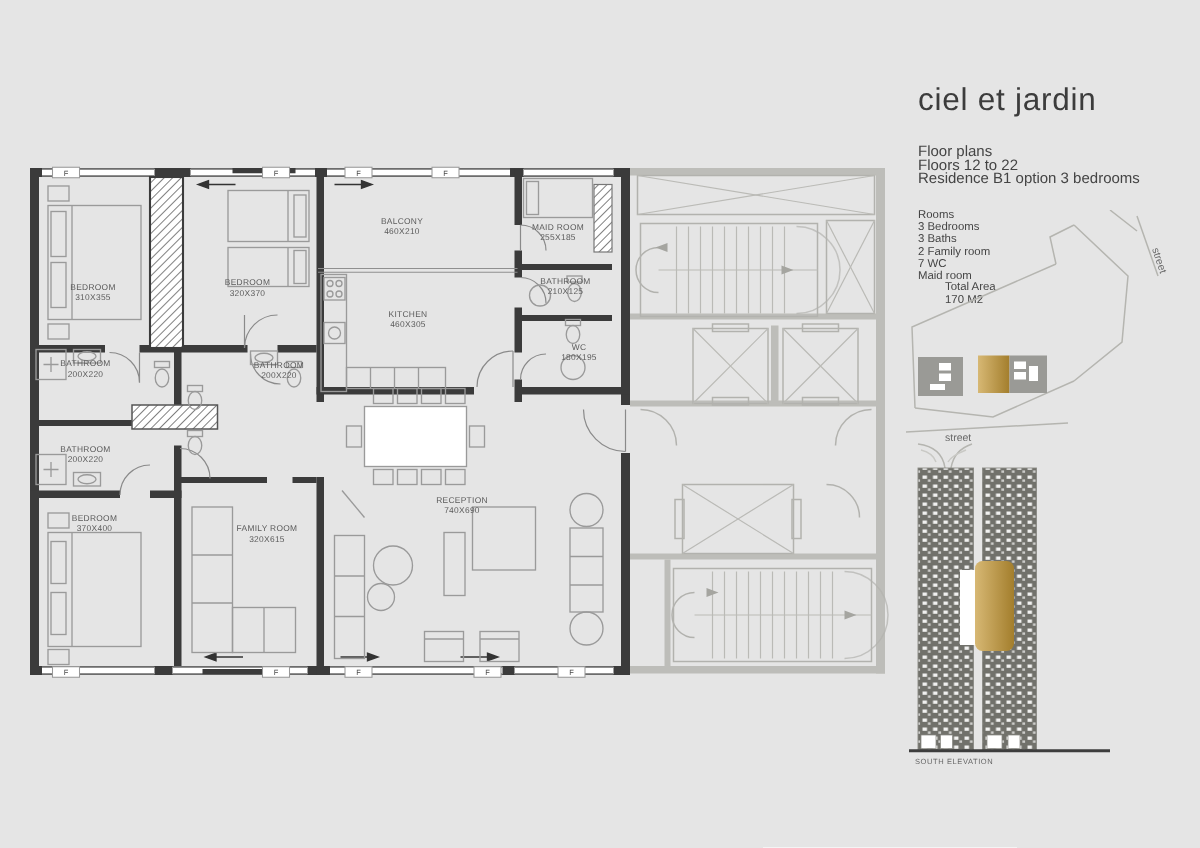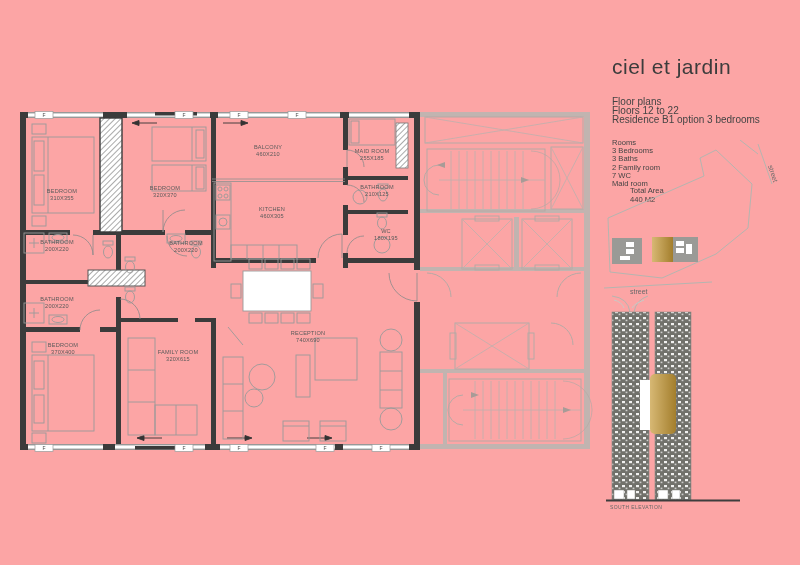--- a/index.html
+++ b/index.html
@@ -1,16 +1,16 @@
 <!DOCTYPE html>
 <html><head>
 <meta charset="utf-8">
 <style>
   html,body{margin:0;padding:0;background:#fff}
-  .page{position:relative;width:800px;height:565px;background:#fca5a5;font-family:"Liberation Sans",sans-serif;overflow:hidden}
+  .page{position:relative;width:800px;height:565px;background:#e5e5e5;font-family:"Liberation Sans",sans-serif;overflow:hidden}
   svg{position:absolute}
   svg text{font-family:"Liberation Sans",sans-serif}
   .plan-svg{left:15px;top:105px}
   .site-svg{left:600px;top:140px}
   .elev-svg{left:600px;top:298px}
   .w{fill:#3b3b3b}
   .rl{font-size:5.6px;fill:#5a5a5a;letter-spacing:.2px;text-anchor:middle}
   .fl{font-size:5px;fill:#4a4a4a;text-anchor:middle}
   .fur{fill:none;stroke:#9a9a9a;stroke-width:.9}
   .furf{fill:#fff;stroke:#9a9a9a;stroke-width:.9}
@@ -410,21 +410,21 @@
     <div class="rooms">
       <div>Rooms</div>
       <div>3 Bedrooms</div>
       <div>3 Baths</div>
       <div>2 Family room</div>
       <div>7 WC</div>
       <div>Maid room</div>
     </div>
     <div class="total">
       <div>Total Area</div>
-      <div>440 M2</div>
+      <div>170 M2</div>
     </div>
   </div>
 
   <svg class="site-svg" width="200" height="180" viewBox="0 0 200 180">
     <defs>
       <linearGradient id="goldGrad" x1="0" y1="0" x2="1" y2="0">
         <stop offset="0" stop-color="#d7b874"></stop>
           <stop offset="1" stop-color="#a37e2c"></stop>
       </linearGradient>
     </defs>

